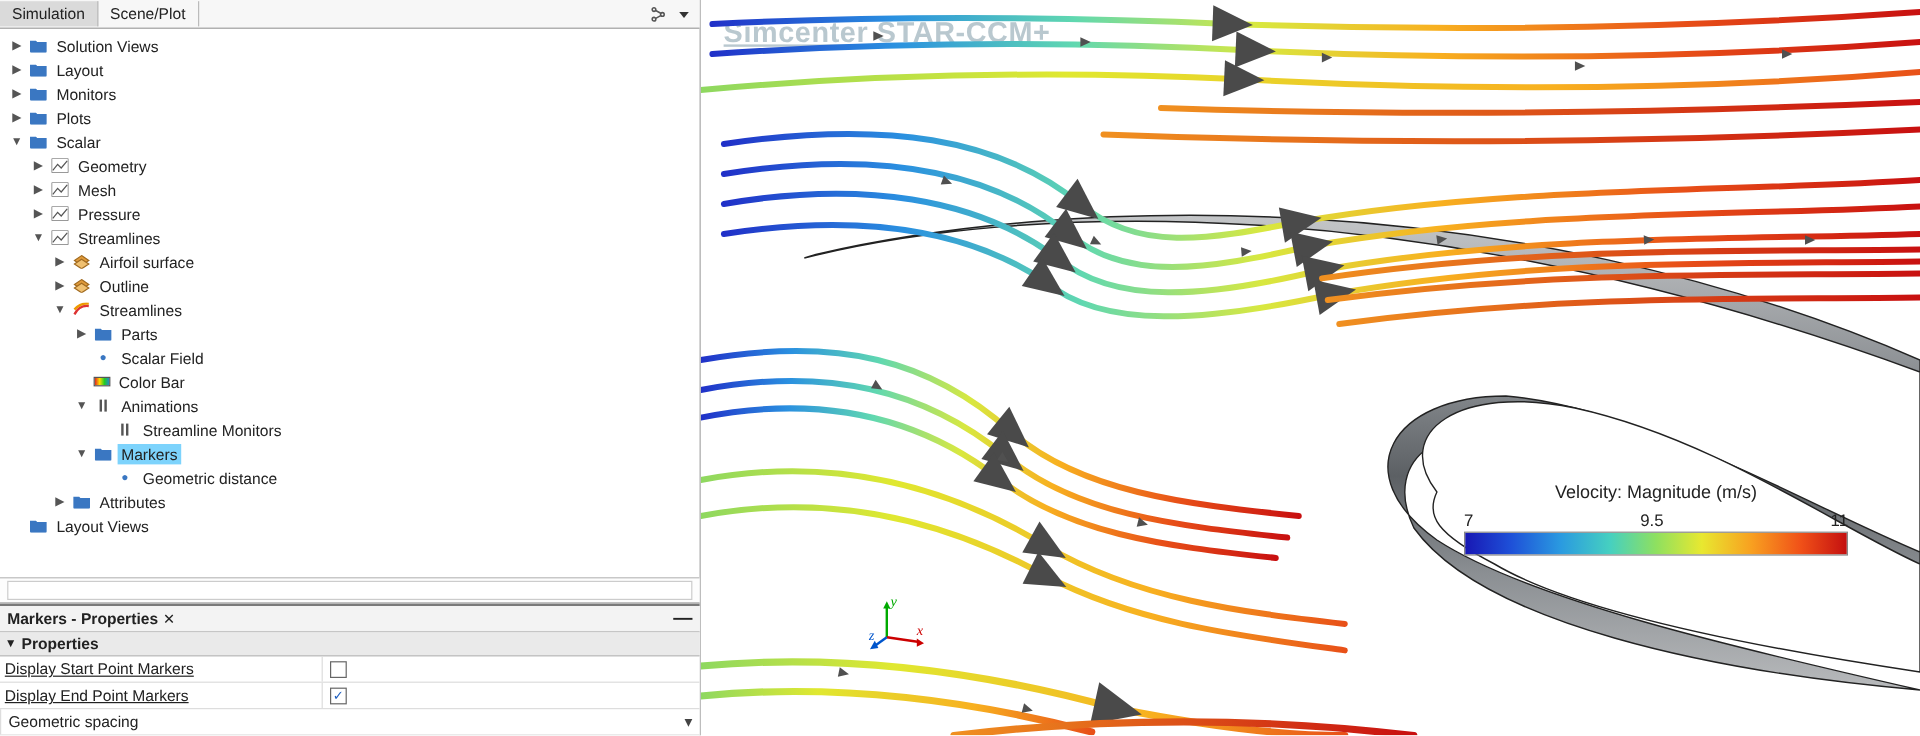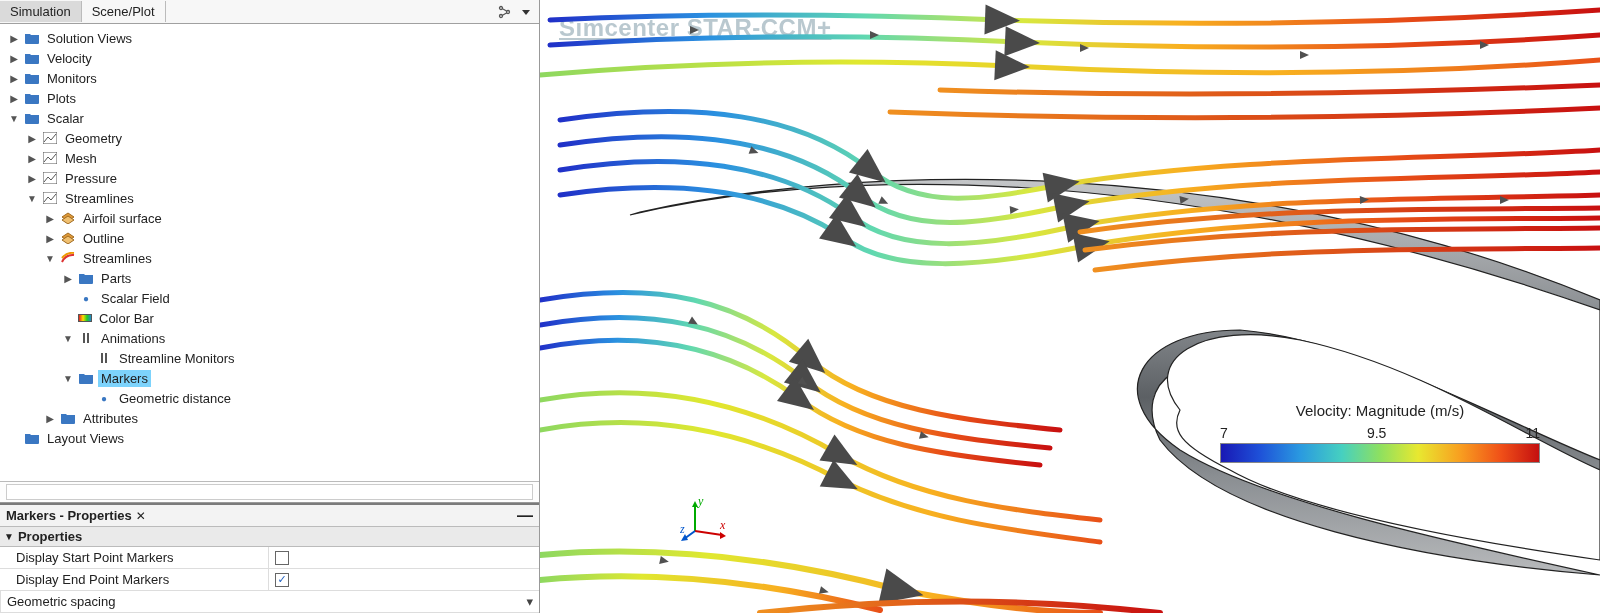--- a/index.html
+++ b/index.html
@@ -8,21 +8,21 @@
     font-size: 13px;
     color: #222;
     background: #fff;
     width: 1600px;
     height: 613px;
     overflow: hidden;
     display: flex;
   }
   
   .left-pane {
-    width: 540px;
+    width: 584px;
     height: 100%;
     border-right: 1px solid #999;
     display: flex;
     flex-direction: column;
     background: #fff;
   }
   .tabs {
     display: flex;
     align-items: center;
     border-bottom: 1px solid #a0a0a0;
@@ -131,21 +131,22 @@
     font-weight: 600;
     display:flex; align-items:center; gap:4px;
   }
   .props-row {
     display:flex; align-items:center;
     border-bottom: 1px solid #ddd;
     height: 22px;
   }
   .props-row .k {
     flex: 0 0 268px;
-    padding-left: 16px;
+    padding-left: 4px;
+    text-decoration: underline;
   }
   .props-row .v {
     flex:1;
     padding-left: 6px;
     display:flex; align-items:center;
     border-left: 1px solid #ddd;
     height:100%;
     position:relative;
   }
   .chk {
@@ -246,21 +247,21 @@
         </div>
           </li>
         <li>
             <div class="node">
           <span class="tw">▶</span>
           <span class="ic folder">
                 <svg width="14" height="12" viewBox="0 0 14 12">
                   <path d="M0 2 h5 l1 1 h8 v8 a1 1 0 0 1 -1 1 H1 a1 1 0 0 1 -1 -1 z"></path>
                 </svg>
               </span>
-          <span class="lbl">Velocity</span>
+          <span class="lbl">Layout</span>
         </div>
           </li>
         <li>
             <div class="node">
           <span class="tw">▶</span>
           <span class="ic folder">
                 <svg width="14" height="12" viewBox="0 0 14 12">
                   <path d="M0 2 h5 l1 1 h8 v8 a1 1 0 0 1 -1 1 H1 a1 1 0 0 1 -1 -1 z"></path>
                 </svg>
               </span>

